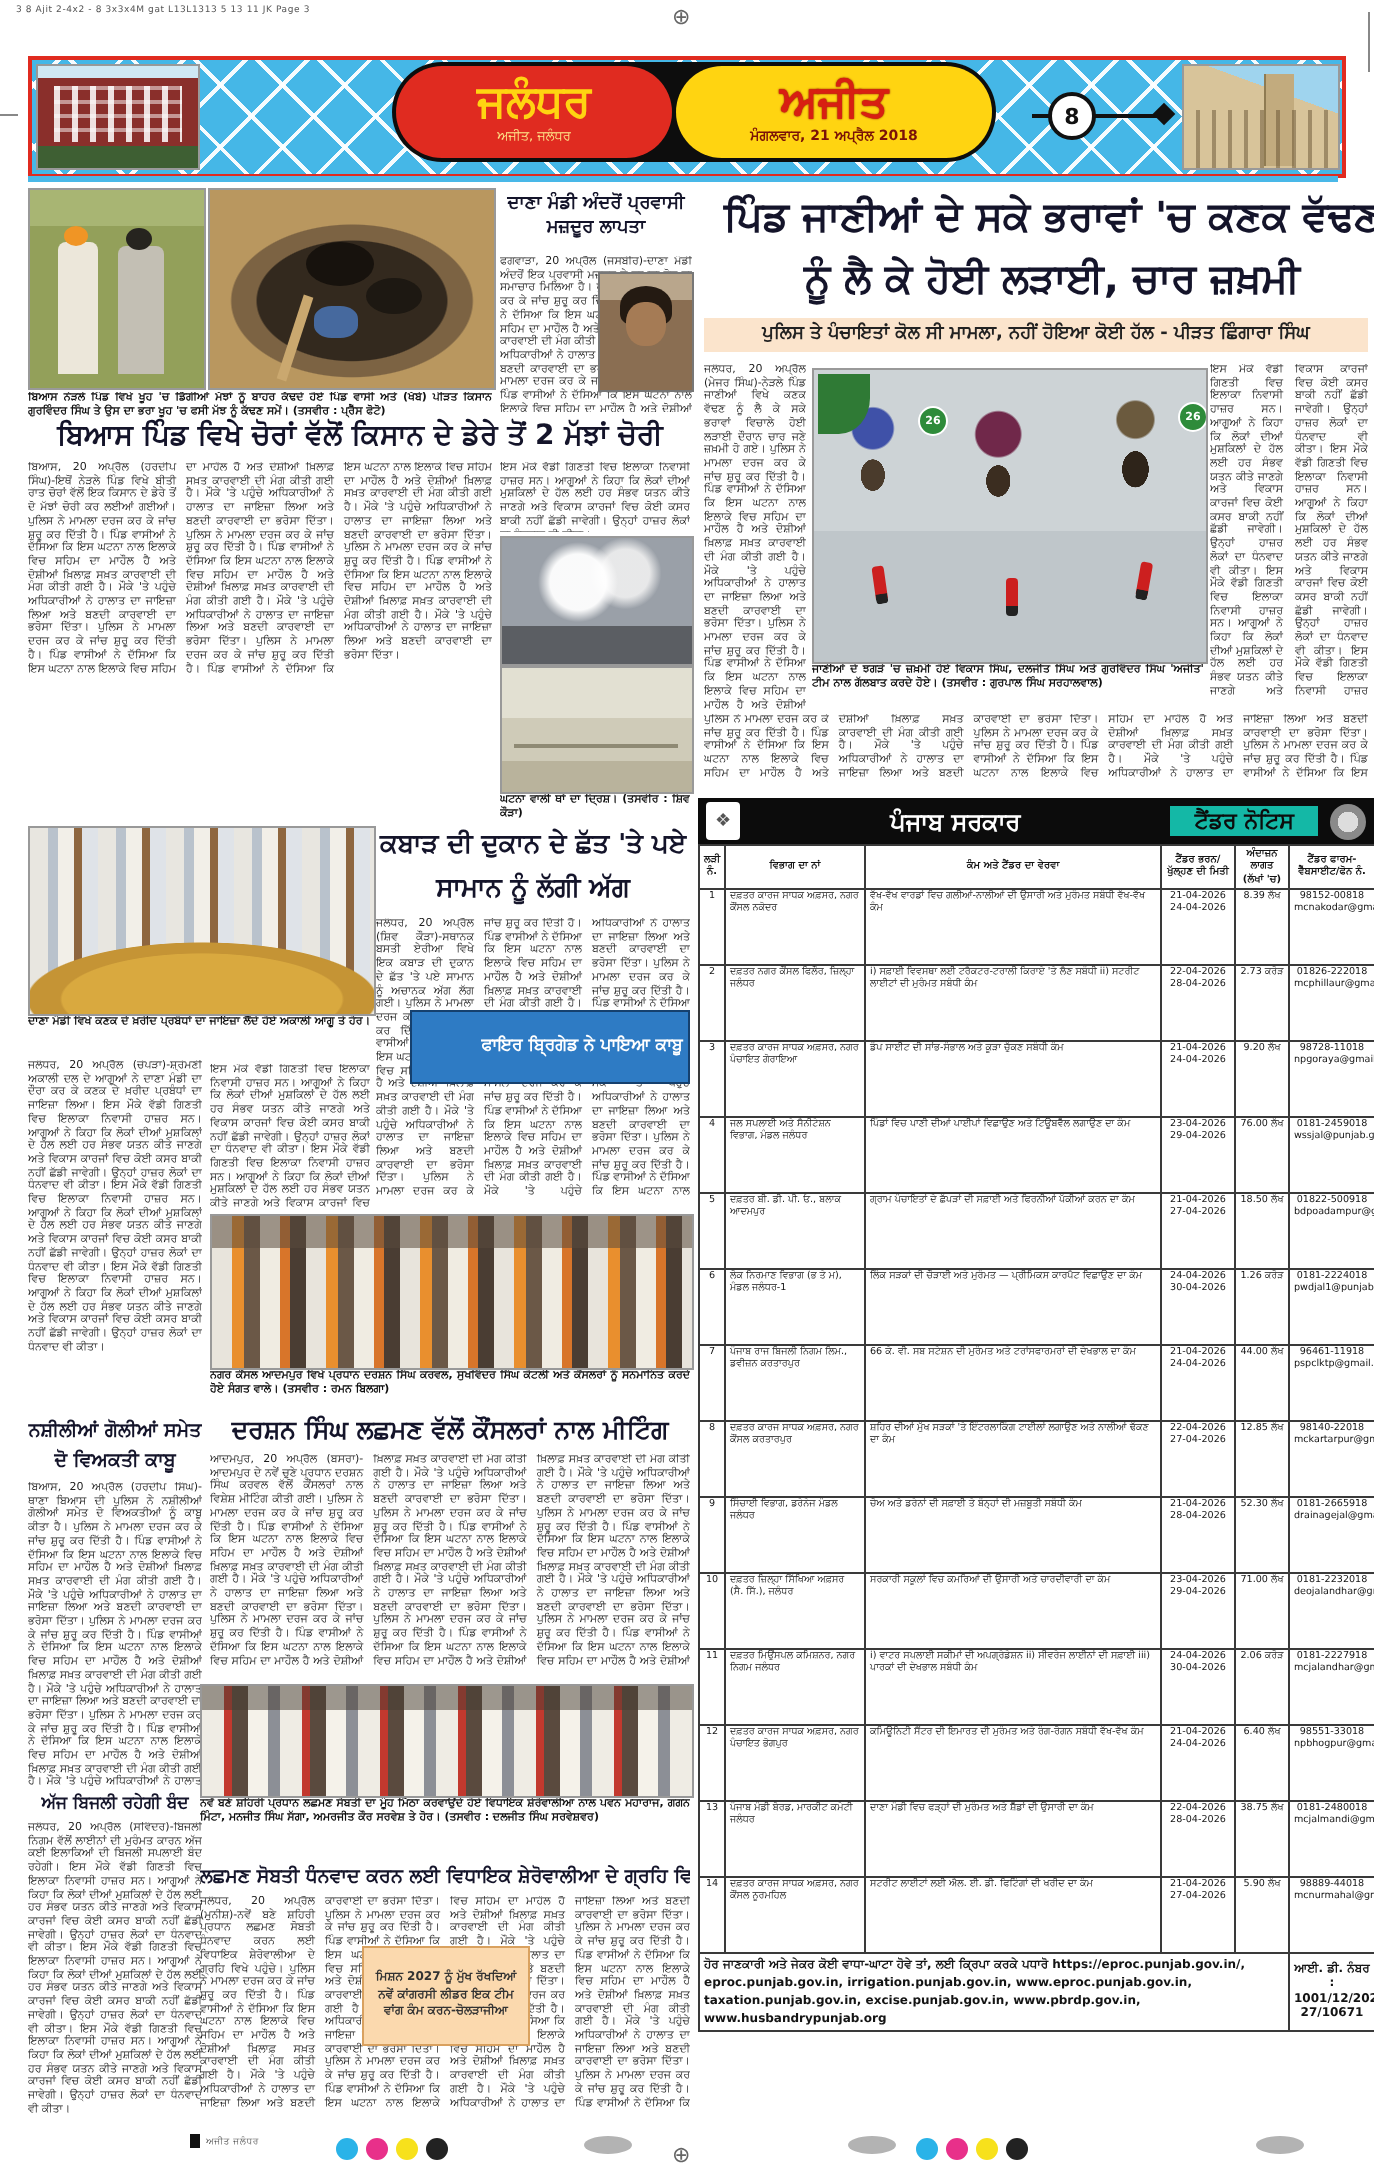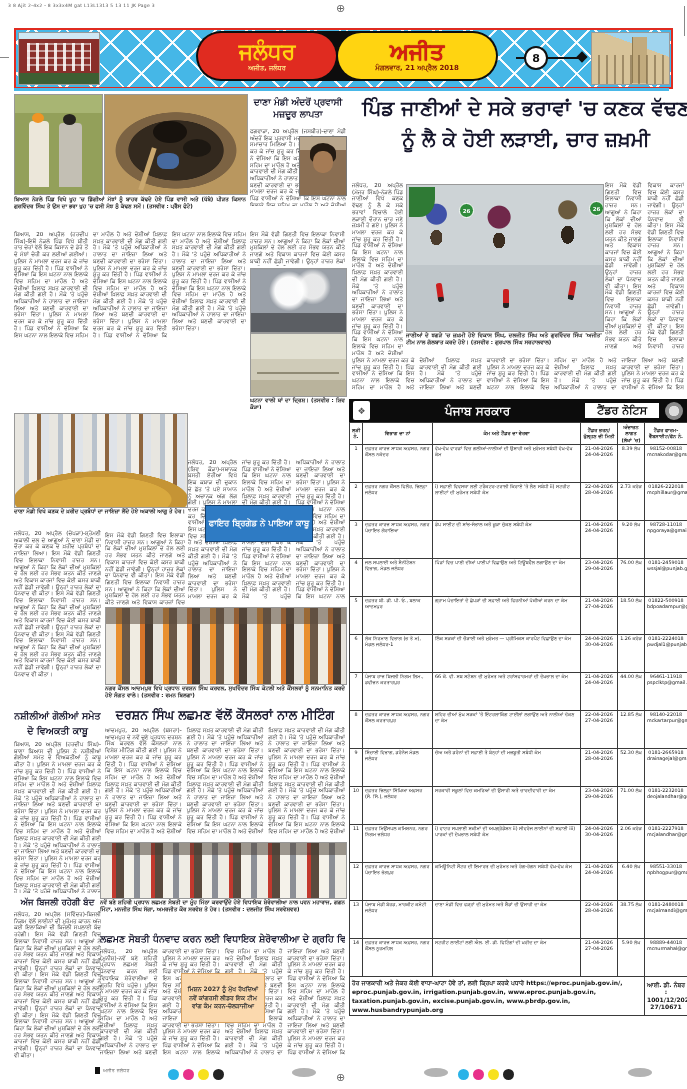--- a/index.html
+++ b/index.html
@@ -17,42 +17,42 @@
   
   .mast{border:2px solid #e02b20;background-color:#45b7e7;
     background-image:repeating-linear-gradient(45deg,transparent 0 9px,rgba(255,255,255,.95) 9px 11px,transparent 11px 22px),
     repeating-linear-gradient(-45deg,transparent 0 9px,rgba(255,255,255,.95) 9px 11px,transparent 11px 22px);}
   .mast-pill{background:#0d0d0d;border-radius:28px;display:flex;align-items:center;padding:2px;}
   .pill-red{background:#e02b20;border-radius:24px;width:138px;height:46px;display:flex;flex-direction:column;
             align-items:center;justify-content:center;}
   .pill-yellow{background:#ffd411;border-radius:24px;width:158px;height:46px;display:flex;flex-direction:column;
             align-items:center;justify-content:center;margin-left:2px;}
   .edition{color:#ffd411;font-size:22px;font-weight:800;line-height:24px;}
-  .subtl{color:#ffe98a;font-size:6.5px;font-weight:700;}
+  .subtl{color:#ffe98a;font-size:6.5px;font-weight:400;}
   .title{color:#d81f12;font-size:22px;font-weight:800;line-height:24px;text-shadow:0 0 1px #7a0000;}
   .dateln{color:#7a1208;font-size:7px;font-weight:700;}
   .pgcircle{width:20px;height:20px;border-radius:50%;background:#fff;border:2px solid #111;color:#111;
             font-size:11px;font-weight:700;display:flex;align-items:center;justify-content:center;}
   
   .tband{background:#0c0c0c;display:flex;align-items:center;gap:6px;padding:0 4px;}
   .tgov{color:#fff;font-size:12px;font-weight:700;flex:1;text-align:center;}
-  .tnotice{background:#ffffff;color:#0c0c0c;font-size:11px;font-weight:700;padding:1px 12px;}
+  .tnotice{background:#14b8a6;color:#0c0c0c;font-size:11px;font-weight:700;padding:1px 12px;}
   table.tender{border-collapse:collapse;width:338px;table-layout:fixed;}
   table.tender td,table.tender th{border:0.6px solid #3a3a3a;padding:1px 2px;vertical-align:top;
       font-size:4.8px;line-height:1.25;color:#141414;overflow:hidden;text-align:left;font-weight:400;}
   table.tender th{font-size:5px;font-weight:700;text-align:center;vertical-align:middle;}
   table.tender td.c{text-align:center;}
   table.tender tbody td{height:35px;}
   .badge26{width:13px;height:13px;border-radius:50%;background:#2e8b3a;border:1px solid #fff;color:#fff;
            font-size:5.5px;font-weight:700;display:flex;align-items:center;justify-content:center;}
   .mic{width:6px;height:14px;background:#cc1f1f;border-radius:2px;border-bottom:5px solid #222;}
   .dot{width:11px;height:11px;border-radius:50%;display:inline-block;margin-right:4px;}
   .oval{width:24px;height:9px;border-radius:50%;background:#b3b3b3;display:inline-block;}
   .bluebox{background:#2e7bc4;border:1px solid #15406e;color:#fff;font-weight:700;font-size:8.5px;
-           display:flex;align-items:center;justify-content:center;text-align:center;line-height:1.3;}
+           display:flex;align-items:center;justify-content:center;text-align:center;line-height:1.3;padding-left:32px;}
   .peachbox{background:#fbd9ae;border:1px solid #d9a15f;color:#333;font-weight:700;font-size:6px;
            display:flex;align-items:center;justify-content:center;text-align:center;line-height:1.4;padding:2px;}
   .regmark{color:#666;font-size:11px;line-height:11px;}
   .tinyprint{font-size:4.5px;color:#555;letter-spacing:.3px;}
 </style>
 </head>
 <body>
 
 <div class="page">
 
@@ -111,20 +111,21 @@
   <div class="abs bt" style="left:250px;top:128px;width:96px;height:78px;">
     <span>ਫਗਵਾੜਾ, 20 ਅਪ੍ਰੈਲ (ਜਸਬੀਰ)-ਦਾਣਾ ਮੰਡੀ ਅੰਦਰੋਂ ਇਕ ਪ੍ਰਵਾਸੀ ਮਜ਼ਦੂਰ ਦੇ ਲਾਪਤਾ ਹੋਣ ਦਾ ਸਮਾਚਾਰ ਮਿਲਿਆ ਹੈ। </span><span>ਪੁਲਿਸ ਨੇ ਮਾਮਲਾ ਦਰਜ ਕਰ ਕੇ ਜਾਂਚ ਸ਼ੁਰੂ ਕਰ ਦਿੱਤੀ ਹੈ। ਪਿੰਡ ਵਾਸੀਆਂ ਨੇ ਦੱਸਿਆ ਕਿ ਇਸ ਘਟਨਾ ਨਾਲ ਇਲਾਕੇ ਵਿਚ ਸਹਿਮ ਦਾ ਮਾਹੌਲ ਹੈ ਅਤੇ ਦੋਸ਼ੀਆਂ ਖ਼ਿਲਾਫ਼ ਸਖ਼ਤ ਕਾਰਵਾਈ ਦੀ ਮੰਗ ਕੀਤੀ ਗਈ ਹੈ। ਮੌਕੇ 'ਤੇ ਪਹੁੰਚੇ ਅਧਿਕਾਰੀਆਂ ਨੇ ਹਾਲਾਤ ਦਾ ਜਾਇਜ਼ਾ ਲਿਆ ਅਤੇ ਬਣਦੀ ਕਾਰਵਾਈ ਦਾ ਭਰੋਸਾ ਦਿੱਤਾ। ਪੁਲਿਸ ਨੇ ਮਾਮਲਾ ਦਰਜ ਕਰ ਕੇ ਜਾਂਚ ਸ਼ੁਰੂ ਕਰ ਦਿੱਤੀ ਹੈ। ਪਿੰਡ ਵਾਸੀਆਂ ਨੇ ਦੱਸਿਆ ਕਿ ਇਸ ਘਟਨਾ ਨਾਲ ਇਲਾਕੇ ਵਿਚ ਸਹਿਮ ਦਾ ਮਾਹੌਲ ਹੈ ਅਤੇ ਦੋਸ਼ੀਆਂ ਖ਼ਿਲਾਫ਼ ਸਖ਼ਤ ਕਾਰਵਾਈ ਦੀ ਮੰਗ ਕੀਤੀ ਗਈ ਹੈ। ਮੌਕੇ 'ਤੇ ਪਹੁੰਚੇ ਅਧਿਕਾਰੀਆਂ ਨੇ ਹਾਲਾਤ ਦਾ ਜਾਇਜ਼ਾ ਲਿਆ ਅਤੇ ਬਣਦੀ ਕਾਰਵਾਈ ਦਾ ਭਰੋਸਾ ਦਿੱਤਾ। </span>
   </div>
   <div class="abs ph" style="left:299px;top:136px;width:46px;height:58px;background:
       linear-gradient(180deg,#b9a68c 0 22%,#8a6e52 22% 100%);border:1px solid #777;">
     <div class="abs" style="left:10px;top:6px;width:26px;height:20px;background:#241a12;border-radius:50% 50% 30% 30%;"></div>
     <div class="abs" style="left:13px;top:14px;width:20px;height:22px;background:#a57b55;border-radius:45%;"></div>
   </div>
   <div class="abs cap" style="left:14px;top:196px;width:232px;height:13px;">ਬਿਆਸ ਨੇੜਲੇ ਪਿੰਡ ਵਿਖੇ ਖੂਹ 'ਚ ਡਿੱਗੀਆਂ ਮੱਝਾਂ ਨੂੰ ਬਾਹਰ ਕੱਢਦੇ ਹੋਏ ਪਿੰਡ ਵਾਸੀ ਅਤੇ (ਖੱਬੇ) ਪੀੜਤ ਕਿਸਾਨ ਗੁਰਵਿੰਦਰ ਸਿੰਘ ਤੇ ਉਸ ਦਾ ਭਰਾ ਖੂਹ 'ਚ ਫਸੀ ਮੱਝ ਨੂੰ ਕੱਢਣ ਸਮੇਂ।   (ਤਸਵੀਰ : ਪ੍ਰੈੱਸ ਫੋਟੋ)</div>
 
+  <div class="abs hl" style="left:14px;top:209px;width:332px;height:19px;font-size:14px;line-height:19px;white-space:nowrap;">ਬਿਆਸ ਪਿੰਡ ਵਿਖੇ ਚੋਰਾਂ ਵੱਲੋਂ ਕਿਸਾਨ ਦੇ ਡੇਰੇ ਤੋਂ 2 ਮੱਝਾਂ ਚੋਰੀ</div>
   <div class="abs bt cols3" style="left:14px;top:231px;width:232px;height:136px;">
     <span>ਬਿਆਸ, 20 ਅਪ੍ਰੈਲ (ਹਰਦੀਪ ਸਿੰਘ)-ਇਥੋਂ ਨੇੜਲੇ ਪਿੰਡ ਵਿਖੇ ਬੀਤੀ ਰਾਤ ਚੋਰਾਂ ਵੱਲੋਂ ਇਕ ਕਿਸਾਨ ਦੇ ਡੇਰੇ ਤੋਂ ਦੋ ਮੱਝਾਂ ਚੋਰੀ ਕਰ ਲਈਆਂ ਗਈਆਂ। </span><span>ਪੁਲਿਸ ਨੇ ਮਾਮਲਾ ਦਰਜ ਕਰ ਕੇ ਜਾਂਚ ਸ਼ੁਰੂ ਕਰ ਦਿੱਤੀ ਹੈ। ਪਿੰਡ ਵਾਸੀਆਂ ਨੇ ਦੱਸਿਆ ਕਿ ਇਸ ਘਟਨਾ ਨਾਲ ਇਲਾਕੇ ਵਿਚ ਸਹਿਮ ਦਾ ਮਾਹੌਲ ਹੈ ਅਤੇ ਦੋਸ਼ੀਆਂ ਖ਼ਿਲਾਫ਼ ਸਖ਼ਤ ਕਾਰਵਾਈ ਦੀ ਮੰਗ ਕੀਤੀ ਗਈ ਹੈ। ਮੌਕੇ 'ਤੇ ਪਹੁੰਚੇ ਅਧਿਕਾਰੀਆਂ ਨੇ ਹਾਲਾਤ ਦਾ ਜਾਇਜ਼ਾ ਲਿਆ ਅਤੇ ਬਣਦੀ ਕਾਰਵਾਈ ਦਾ ਭਰੋਸਾ ਦਿੱਤਾ। ਪੁਲਿਸ ਨੇ ਮਾਮਲਾ ਦਰਜ ਕਰ ਕੇ ਜਾਂਚ ਸ਼ੁਰੂ ਕਰ ਦਿੱਤੀ ਹੈ। ਪਿੰਡ ਵਾਸੀਆਂ ਨੇ ਦੱਸਿਆ ਕਿ ਇਸ ਘਟਨਾ ਨਾਲ ਇਲਾਕੇ ਵਿਚ ਸਹਿਮ ਦਾ ਮਾਹੌਲ ਹੈ ਅਤੇ ਦੋਸ਼ੀਆਂ ਖ਼ਿਲਾਫ਼ ਸਖ਼ਤ ਕਾਰਵਾਈ ਦੀ ਮੰਗ ਕੀਤੀ ਗਈ ਹੈ। ਮੌਕੇ 'ਤੇ ਪਹੁੰਚੇ ਅਧਿਕਾਰੀਆਂ ਨੇ ਹਾਲਾਤ ਦਾ ਜਾਇਜ਼ਾ ਲਿਆ ਅਤੇ ਬਣਦੀ ਕਾਰਵਾਈ ਦਾ ਭਰੋਸਾ ਦਿੱਤਾ। ਪੁਲਿਸ ਨੇ ਮਾਮਲਾ ਦਰਜ ਕਰ ਕੇ ਜਾਂਚ ਸ਼ੁਰੂ ਕਰ ਦਿੱਤੀ ਹੈ। ਪਿੰਡ ਵਾਸੀਆਂ ਨੇ ਦੱਸਿਆ ਕਿ ਇਸ ਘਟਨਾ ਨਾਲ ਇਲਾਕੇ ਵਿਚ ਸਹਿਮ ਦਾ ਮਾਹੌਲ ਹੈ ਅਤੇ ਦੋਸ਼ੀਆਂ ਖ਼ਿਲਾਫ਼ ਸਖ਼ਤ ਕਾਰਵਾਈ ਦੀ ਮੰਗ ਕੀਤੀ ਗਈ ਹੈ। ਮੌਕੇ 'ਤੇ ਪਹੁੰਚੇ ਅਧਿਕਾਰੀਆਂ ਨੇ ਹਾਲਾਤ ਦਾ ਜਾਇਜ਼ਾ ਲਿਆ ਅਤੇ ਬਣਦੀ ਕਾਰਵਾਈ ਦਾ ਭਰੋਸਾ ਦਿੱਤਾ। ਪੁਲਿਸ ਨੇ ਮਾਮਲਾ ਦਰਜ ਕਰ ਕੇ ਜਾਂਚ ਸ਼ੁਰੂ ਕਰ ਦਿੱਤੀ ਹੈ। ਪਿੰਡ ਵਾਸੀਆਂ ਨੇ ਦੱਸਿਆ ਕਿ ਇਸ ਘਟਨਾ ਨਾਲ ਇਲਾਕੇ ਵਿਚ ਸਹਿਮ ਦਾ ਮਾਹੌਲ ਹੈ ਅਤੇ ਦੋਸ਼ੀਆਂ ਖ਼ਿਲਾਫ਼ ਸਖ਼ਤ ਕਾਰਵਾਈ ਦੀ ਮੰਗ ਕੀਤੀ ਗਈ ਹੈ। ਮੌਕੇ 'ਤੇ ਪਹੁੰਚੇ ਅਧਿਕਾਰੀਆਂ ਨੇ ਹਾਲਾਤ ਦਾ ਜਾਇਜ਼ਾ ਲਿਆ ਅਤੇ ਬਣਦੀ ਕਾਰਵਾਈ ਦਾ ਭਰੋਸਾ ਦਿੱਤਾ। ਪੁਲਿਸ ਨੇ ਮਾਮਲਾ ਦਰਜ ਕਰ ਕੇ ਜਾਂਚ ਸ਼ੁਰੂ ਕਰ ਦਿੱਤੀ ਹੈ। ਪਿੰਡ ਵਾਸੀਆਂ ਨੇ ਦੱਸਿਆ ਕਿ ਇਸ ਘਟਨਾ ਨਾਲ ਇਲਾਕੇ ਵਿਚ ਸਹਿਮ ਦਾ ਮਾਹੌਲ ਹੈ ਅਤੇ ਦੋਸ਼ੀਆਂ ਖ਼ਿਲਾਫ਼ ਸਖ਼ਤ ਕਾਰਵਾਈ ਦੀ ਮੰਗ ਕੀਤੀ ਗਈ ਹੈ। ਮੌਕੇ 'ਤੇ ਪਹੁੰਚੇ ਅਧਿਕਾਰੀਆਂ ਨੇ ਹਾਲਾਤ ਦਾ ਜਾਇਜ਼ਾ ਲਿਆ ਅਤੇ ਬਣਦੀ ਕਾਰਵਾਈ ਦਾ ਭਰੋਸਾ ਦਿੱਤਾ। </span>
   </div>
   <div class="abs bt" style="left:250px;top:231px;width:95px;height:35px;">
     <span>ਇਸ ਮੌਕੇ ਵੱਡੀ ਗਿਣਤੀ ਵਿਚ ਇਲਾਕਾ ਨਿਵਾਸੀ ਹਾਜ਼ਰ ਸਨ। ਆਗੂਆਂ ਨੇ ਕਿਹਾ ਕਿ ਲੋਕਾਂ ਦੀਆਂ ਮੁਸ਼ਕਿਲਾਂ ਦੇ ਹੱਲ ਲਈ ਹਰ ਸੰਭਵ ਯਤਨ ਕੀਤੇ ਜਾਣਗੇ ਅਤੇ ਵਿਕਾਸ ਕਾਰਜਾਂ ਵਿਚ ਕੋਈ ਕਸਰ ਬਾਕੀ ਨਹੀਂ ਛੱਡੀ ਜਾਵੇਗੀ। ਉਨ੍ਹਾਂ ਹਾਜ਼ਰ ਲੋਕਾਂ ਦਾ ਧੰਨਵਾਦ ਵੀ ਕੀਤਾ। </span>
   </div>
   <div class="abs ph" style="left:250px;top:268px;width:95px;height:63px;background:
       radial-gradient(circle at 40% 35%,rgba(255,255,255,.95) 0 14px,transparent 20px),
       radial-gradient(circle at 65% 28%,rgba(240,240,240,.9) 0 12px,transparent 18px),
       linear-gradient(180deg,#9aa0a8 0 70%,#5b5e63 70% 100%);"></div>
@@ -133,20 +134,21 @@
     <div class="abs" style="left:6px;top:38px;width:82px;height:2px;background:#8f8a74;"></div>
   </div>
   <div class="abs cap" style="left:250px;top:397px;width:95px;height:12px;">ਘਟਨਾ ਵਾਲੀ ਥਾਂ ਦਾ ਦ੍ਰਿਸ਼।  (ਤਸਵੀਰ : ਸ਼ਿਵ ਕੌੜਾ)</div>
 
   <div class="abs ph" style="left:14px;top:413px;width:172px;height:93px;background:
       radial-gradient(ellipse 70% 42% at 50% 92%,#d9a93f 0 58%,#c59435 59% 72%,transparent 73%),
       repeating-linear-gradient(90deg,#e8e6e0 0 9px,#b9c2cc 9px 14px,#f2efe8 14px 22px,#8e663f 22px 26px,#dfe3e8 26px 34px),
       linear-gradient(180deg,#cdd4da 0 100%);"></div>
   <div class="abs cap" style="left:14px;top:508px;width:172px;height:19px;">ਦਾਣਾ ਮੰਡੀ ਵਿਖੇ ਕਣਕ ਦੇ ਖ਼ਰੀਦ ਪ੍ਰਬੰਧਾਂ ਦਾ ਜਾਇਜ਼ਾ ਲੈਂਦੇ ਹੋਏ ਅਕਾਲੀ ਆਗੂ ਤੇ ਹੋਰ।</div>
 
+  <div class="abs hl" style="left:188px;top:412px;width:157px;height:44px;font-size:13px;line-height:22px;">ਕਬਾੜ ਦੀ ਦੁਕਾਨ ਦੇ ਛੱਤ 'ਤੇ ਪਏ ਸਾਮਾਨ ਨੂੰ ਲੱਗੀ ਅੱਗ</div>
   <div class="abs bt cols3" style="left:188px;top:459px;width:157px;height:146px;">
     <span>ਜਲੰਧਰ, 20 ਅਪ੍ਰੈਲ (ਸ਼ਿਵ ਕੌੜਾ)-ਸਥਾਨਕ ਬਸਤੀ ਏਰੀਆ ਵਿਖੇ ਇਕ ਕਬਾੜ ਦੀ ਦੁਕਾਨ ਦੇ ਛੱਤ 'ਤੇ ਪਏ ਸਾਮਾਨ ਨੂੰ ਅਚਾਨਕ ਅੱਗ ਲੱਗ ਗਈ। </span><span>ਪੁਲਿਸ ਨੇ ਮਾਮਲਾ ਦਰਜ ਕਰ ਕੇ ਜਾਂਚ ਸ਼ੁਰੂ ਕਰ ਦਿੱਤੀ ਹੈ। ਪਿੰਡ ਵਾਸੀਆਂ ਨੇ ਦੱਸਿਆ ਕਿ ਇਸ ਘਟਨਾ ਨਾਲ ਇਲਾਕੇ ਵਿਚ ਸਹਿਮ ਦਾ ਮਾਹੌਲ ਹੈ ਅਤੇ ਦੋਸ਼ੀਆਂ ਖ਼ਿਲਾਫ਼ ਸਖ਼ਤ ਕਾਰਵਾਈ ਦੀ ਮੰਗ ਕੀਤੀ ਗਈ ਹੈ। ਮੌਕੇ 'ਤੇ ਪਹੁੰਚੇ ਅਧਿਕਾਰੀਆਂ ਨੇ ਹਾਲਾਤ ਦਾ ਜਾਇਜ਼ਾ ਲਿਆ ਅਤੇ ਬਣਦੀ ਕਾਰਵਾਈ ਦਾ ਭਰੋਸਾ ਦਿੱਤਾ। ਪੁਲਿਸ ਨੇ ਮਾਮਲਾ ਦਰਜ ਕਰ ਕੇ ਜਾਂਚ ਸ਼ੁਰੂ ਕਰ ਦਿੱਤੀ ਹੈ। ਪਿੰਡ ਵਾਸੀਆਂ ਨੇ ਦੱਸਿਆ ਕਿ ਇਸ ਘਟਨਾ ਨਾਲ ਇਲਾਕੇ ਵਿਚ ਸਹਿਮ ਦਾ ਮਾਹੌਲ ਹੈ ਅਤੇ ਦੋਸ਼ੀਆਂ ਖ਼ਿਲਾਫ਼ ਸਖ਼ਤ ਕਾਰਵਾਈ ਦੀ ਮੰਗ ਕੀਤੀ ਗਈ ਹੈ। ਮੌਕੇ 'ਤੇ ਪਹੁੰਚੇ ਅਧਿਕਾਰੀਆਂ ਨੇ ਹਾਲਾਤ ਦਾ ਜਾਇਜ਼ਾ ਲਿਆ ਅਤੇ ਬਣਦੀ ਕਾਰਵਾਈ ਦਾ ਭਰੋਸਾ ਦਿੱਤਾ। ਪੁਲਿਸ ਨੇ ਮਾਮਲਾ ਦਰਜ ਕਰ ਕੇ ਜਾਂਚ ਸ਼ੁਰੂ ਕਰ ਦਿੱਤੀ ਹੈ। ਪਿੰਡ ਵਾਸੀਆਂ ਨੇ ਦੱਸਿਆ ਕਿ ਇਸ ਘਟਨਾ ਨਾਲ ਇਲਾਕੇ ਵਿਚ ਸਹਿਮ ਦਾ ਮਾਹੌਲ ਹੈ ਅਤੇ ਦੋਸ਼ੀਆਂ ਖ਼ਿਲਾਫ਼ ਸਖ਼ਤ ਕਾਰਵਾਈ ਦੀ ਮੰਗ ਕੀਤੀ ਗਈ ਹੈ। ਮੌਕੇ 'ਤੇ ਪਹੁੰਚੇ ਅਧਿਕਾਰੀਆਂ ਨੇ ਹਾਲਾਤ ਦਾ ਜਾਇਜ਼ਾ ਲਿਆ ਅਤੇ ਬਣਦੀ ਕਾਰਵਾਈ ਦਾ ਭਰੋਸਾ ਦਿੱਤਾ। ਪੁਲਿਸ ਨੇ ਮਾਮਲਾ ਦਰਜ ਕਰ ਕੇ ਜਾਂਚ ਸ਼ੁਰੂ ਕਰ ਦਿੱਤੀ ਹੈ। ਪਿੰਡ ਵਾਸੀਆਂ ਨੇ ਦੱਸਿਆ ਕਿ ਇਸ ਘਟਨਾ ਨਾਲ ਇਲਾਕੇ ਵਿਚ ਸਹਿਮ ਦਾ ਮਾਹੌਲ ਹੈ ਅਤੇ ਦੋਸ਼ੀਆਂ ਖ਼ਿਲਾਫ਼ ਸਖ਼ਤ ਕਾਰਵਾਈ ਦੀ ਮੰਗ ਕੀਤੀ ਗਈ ਹੈ। ਮੌਕੇ 'ਤੇ ਪਹੁੰਚੇ ਅਧਿਕਾਰੀਆਂ ਨੇ ਹਾਲਾਤ ਦਾ ਜਾਇਜ਼ਾ ਲਿਆ ਅਤੇ ਬਣਦੀ ਕਾਰਵਾਈ ਦਾ ਭਰੋਸਾ ਦਿੱਤਾ। ਪੁਲਿਸ ਨੇ ਮਾਮਲਾ ਦਰਜ ਕਰ ਕੇ ਜਾਂਚ ਸ਼ੁਰੂ ਕਰ ਦਿੱਤੀ ਹੈ। ਪਿੰਡ ਵਾਸੀਆਂ ਨੇ ਦੱਸਿਆ ਕਿ ਇਸ ਘਟਨਾ ਨਾਲ ਇਲਾਕੇ ਵਿਚ ਸਹਿਮ ਦਾ ਮਾਹੌਲ ਹੈ ਅਤੇ ਦੋਸ਼ੀਆਂ ਖ਼ਿਲਾਫ਼ ਸਖ਼ਤ ਕਾਰਵਾਈ ਦੀ ਮੰਗ ਕੀਤੀ ਗਈ ਹੈ। ਮੌਕੇ 'ਤੇ ਪਹੁੰਚੇ ਅਧਿਕਾਰੀਆਂ ਨੇ ਹਾਲਾਤ ਦਾ ਜਾਇਜ਼ਾ ਲਿਆ ਅਤੇ ਬਣਦੀ ਕਾਰਵਾਈ ਦਾ ਭਰੋਸਾ ਦਿੱਤਾ। </span>
   </div>
   <div class="abs bluebox" style="left:205px;top:505px;width:106px;height:35px;">ਫਾਇਰ ਬ੍ਰਿਗੇਡ ਨੇ ਪਾਇਆ ਕਾਬੂ</div>
 
   <div class="abs bt" style="left:14px;top:530px;width:87px;height:176px;">
     <span>ਜਲੰਧਰ, 20 ਅਪ੍ਰੈਲ (ਚੋਪੜਾ)-ਸ਼੍ਰੋਮਣੀ ਅਕਾਲੀ ਦਲ ਦੇ ਆਗੂਆਂ ਨੇ ਦਾਣਾ ਮੰਡੀ ਦਾ ਦੌਰਾ ਕਰ ਕੇ ਕਣਕ ਦੇ ਖ਼ਰੀਦ ਪ੍ਰਬੰਧਾਂ ਦਾ ਜਾਇਜ਼ਾ ਲਿਆ। </span><span>ਇਸ ਮੌਕੇ ਵੱਡੀ ਗਿਣਤੀ ਵਿਚ ਇਲਾਕਾ ਨਿਵਾਸੀ ਹਾਜ਼ਰ ਸਨ। ਆਗੂਆਂ ਨੇ ਕਿਹਾ ਕਿ ਲੋਕਾਂ ਦੀਆਂ ਮੁਸ਼ਕਿਲਾਂ ਦੇ ਹੱਲ ਲਈ ਹਰ ਸੰਭਵ ਯਤਨ ਕੀਤੇ ਜਾਣਗੇ ਅਤੇ ਵਿਕਾਸ ਕਾਰਜਾਂ ਵਿਚ ਕੋਈ ਕਸਰ ਬਾਕੀ ਨਹੀਂ ਛੱਡੀ ਜਾਵੇਗੀ। ਉਨ੍ਹਾਂ ਹਾਜ਼ਰ ਲੋਕਾਂ ਦਾ ਧੰਨਵਾਦ ਵੀ ਕੀਤਾ। ਇਸ ਮੌਕੇ ਵੱਡੀ ਗਿਣਤੀ ਵਿਚ ਇਲਾਕਾ ਨਿਵਾਸੀ ਹਾਜ਼ਰ ਸਨ। ਆਗੂਆਂ ਨੇ ਕਿਹਾ ਕਿ ਲੋਕਾਂ ਦੀਆਂ ਮੁਸ਼ਕਿਲਾਂ ਦੇ ਹੱਲ ਲਈ ਹਰ ਸੰਭਵ ਯਤਨ ਕੀਤੇ ਜਾਣਗੇ ਅਤੇ ਵਿਕਾਸ ਕਾਰਜਾਂ ਵਿਚ ਕੋਈ ਕਸਰ ਬਾਕੀ ਨਹੀਂ ਛੱਡੀ ਜਾਵੇਗੀ। ਉਨ੍ਹਾਂ ਹਾਜ਼ਰ ਲੋਕਾਂ ਦਾ ਧੰਨਵਾਦ ਵੀ ਕੀਤਾ। ਇਸ ਮੌਕੇ ਵੱਡੀ ਗਿਣਤੀ ਵਿਚ ਇਲਾਕਾ ਨਿਵਾਸੀ ਹਾਜ਼ਰ ਸਨ। ਆਗੂਆਂ ਨੇ ਕਿਹਾ ਕਿ ਲੋਕਾਂ ਦੀਆਂ ਮੁਸ਼ਕਿਲਾਂ ਦੇ ਹੱਲ ਲਈ ਹਰ ਸੰਭਵ ਯਤਨ ਕੀਤੇ ਜਾਣਗੇ ਅਤੇ ਵਿਕਾਸ ਕਾਰਜਾਂ ਵਿਚ ਕੋਈ ਕਸਰ ਬਾਕੀ ਨਹੀਂ ਛੱਡੀ ਜਾਵੇਗੀ। ਉਨ੍ਹਾਂ ਹਾਜ਼ਰ ਲੋਕਾਂ ਦਾ ਧੰਨਵਾਦ ਵੀ ਕੀਤਾ। </span>
   </div>
   <div class="abs hl" style="left:14px;top:708px;width:87px;height:30px;font-size:9.5px;line-height:15px;">ਨਸ਼ੀਲੀਆਂ ਗੋਲੀਆਂ ਸਮੇਤ ਦੋ ਵਿਅਕਤੀ ਕਾਬੂ</div>
   <div class="abs bt" style="left:14px;top:741px;width:87px;height:152px;">
@@ -176,20 +178,21 @@
     <div class="abs" style="left:0;top:0;width:245px;height:12px;background:rgba(70,60,50,.5);"></div>
   </div>
   <div class="abs cap" style="left:100px;top:899px;width:245px;height:30px;">ਨਵੇਂ ਬਣੇ ਸ਼ਹਿਰੀ ਪ੍ਰਧਾਨ ਲਛਮਣ ਸੋਬਤੀ ਦਾ ਮੂੰਹ ਮਿੱਠਾ ਕਰਵਾਉਂਦੇ ਹੋਏ ਵਿਧਾਇਕ ਸ਼ੇਰੋਵਾਲੀਆ ਨਾਲ ਪਵਨ ਮਹਾਰਾਜ, ਗਗਨ ਮਿੰਟਾ, ਮਨਜੀਤ ਸਿੰਘ ਸੱਗਾ, ਅਮਰਜੀਤ ਕੌਰ ਸਰਵੇਸ਼ ਤੇ ਹੋਰ।  (ਤਸਵੀਰ : ਦਲਜੀਤ ਸਿੰਘ ਸਰਵੇਸ਼ਵਰ)</div>
   <div class="abs hl" style="left:100px;top:931px;width:245px;height:15px;font-size:9.5px;line-height:15px;white-space:nowrap;">ਲਛਮਣ ਸੋਬਤੀ ਧੰਨਵਾਦ ਕਰਨ ਲਈ ਵਿਧਾਇਕ ਸ਼ੇਰੋਵਾਲੀਆ ਦੇ ਗ੍ਰਹਿ ਵਿਖੇ ਪਹੁੰਚੇ</div>
   <div class="abs bt cols4" style="left:100px;top:948px;width:245px;height:110px;">
     <span>ਜਲੰਧਰ, 20 ਅਪ੍ਰੈਲ (ਮੁਨੀਸ਼)-ਨਵੇਂ ਬਣੇ ਸ਼ਹਿਰੀ ਪ੍ਰਧਾਨ ਲਛਮਣ ਸੋਬਤੀ ਧੰਨਵਾਦ ਕਰਨ ਲਈ ਵਿਧਾਇਕ ਸ਼ੇਰੋਵਾਲੀਆ ਦੇ ਗ੍ਰਹਿ ਵਿਖੇ ਪਹੁੰਚੇ। </span><span>ਪੁਲਿਸ ਨੇ ਮਾਮਲਾ ਦਰਜ ਕਰ ਕੇ ਜਾਂਚ ਸ਼ੁਰੂ ਕਰ ਦਿੱਤੀ ਹੈ। ਪਿੰਡ ਵਾਸੀਆਂ ਨੇ ਦੱਸਿਆ ਕਿ ਇਸ ਘਟਨਾ ਨਾਲ ਇਲਾਕੇ ਵਿਚ ਸਹਿਮ ਦਾ ਮਾਹੌਲ ਹੈ ਅਤੇ ਦੋਸ਼ੀਆਂ ਖ਼ਿਲਾਫ਼ ਸਖ਼ਤ ਕਾਰਵਾਈ ਦੀ ਮੰਗ ਕੀਤੀ ਗਈ ਹੈ। ਮੌਕੇ 'ਤੇ ਪਹੁੰਚੇ ਅਧਿਕਾਰੀਆਂ ਨੇ ਹਾਲਾਤ ਦਾ ਜਾਇਜ਼ਾ ਲਿਆ ਅਤੇ ਬਣਦੀ ਕਾਰਵਾਈ ਦਾ ਭਰੋਸਾ ਦਿੱਤਾ। ਪੁਲਿਸ ਨੇ ਮਾਮਲਾ ਦਰਜ ਕਰ ਕੇ ਜਾਂਚ ਸ਼ੁਰੂ ਕਰ ਦਿੱਤੀ ਹੈ। ਪਿੰਡ ਵਾਸੀਆਂ ਨੇ ਦੱਸਿਆ ਕਿ ਇਸ ਘਟਨਾ ਨਾਲ ਇਲਾਕੇ ਵਿਚ ਸਹਿਮ ਦਾ ਮਾਹੌਲ ਹੈ ਅਤੇ ਦੋਸ਼ੀਆਂ ਖ਼ਿਲਾਫ਼ ਸਖ਼ਤ ਕਾਰਵਾਈ ਦੀ ਮੰਗ ਕੀਤੀ ਗਈ ਹੈ। ਮੌਕੇ 'ਤੇ ਪਹੁੰਚੇ ਅਧਿਕਾਰੀਆਂ ਨੇ ਹਾਲਾਤ ਦਾ ਜਾਇਜ਼ਾ ਲਿਆ ਅਤੇ ਬਣਦੀ ਕਾਰਵਾਈ ਦਾ ਭਰੋਸਾ ਦਿੱਤਾ। ਪੁਲਿਸ ਨੇ ਮਾਮਲਾ ਦਰਜ ਕਰ ਕੇ ਜਾਂਚ ਸ਼ੁਰੂ ਕਰ ਦਿੱਤੀ ਹੈ। ਪਿੰਡ ਵਾਸੀਆਂ ਨੇ ਦੱਸਿਆ ਕਿ ਇਸ ਘਟਨਾ ਨਾਲ ਇਲਾਕੇ ਵਿਚ ਸਹਿਮ ਦਾ ਮਾਹੌਲ ਹੈ ਅਤੇ ਦੋਸ਼ੀਆਂ ਖ਼ਿਲਾਫ਼ ਸਖ਼ਤ ਕਾਰਵਾਈ ਦੀ ਮੰਗ ਕੀਤੀ ਗਈ ਹੈ। ਮੌਕੇ 'ਤੇ ਪਹੁੰਚੇ ਅਧਿਕਾਰੀਆਂ ਨੇ ਹਾਲਾਤ ਦਾ ਜਾਇਜ਼ਾ ਲਿਆ ਅਤੇ ਬਣਦੀ ਕਾਰਵਾਈ ਦਾ ਭਰੋਸਾ ਦਿੱਤਾ। ਪੁਲਿਸ ਨੇ ਮਾਮਲਾ ਦਰਜ ਕਰ ਕੇ ਜਾਂਚ ਸ਼ੁਰੂ ਕਰ ਦਿੱਤੀ ਹੈ। ਪਿੰਡ ਵਾਸੀਆਂ ਨੇ ਦੱਸਿਆ ਕਿ ਇਸ ਘਟਨਾ ਨਾਲ ਇਲਾਕੇ ਵਿਚ ਸਹਿਮ ਦਾ ਮਾਹੌਲ ਹੈ ਅਤੇ ਦੋਸ਼ੀਆਂ ਖ਼ਿਲਾਫ਼ ਸਖ਼ਤ ਕਾਰਵਾਈ ਦੀ ਮੰਗ ਕੀਤੀ ਗਈ ਹੈ। ਮੌਕੇ 'ਤੇ ਪਹੁੰਚੇ ਅਧਿਕਾਰੀਆਂ ਨੇ ਹਾਲਾਤ ਦਾ ਜਾਇਜ਼ਾ ਲਿਆ ਅਤੇ ਬਣਦੀ ਕਾਰਵਾਈ ਦਾ ਭਰੋਸਾ ਦਿੱਤਾ। ਪੁਲਿਸ ਨੇ ਮਾਮਲਾ ਦਰਜ ਕਰ ਕੇ ਜਾਂਚ ਸ਼ੁਰੂ ਕਰ ਦਿੱਤੀ ਹੈ। ਪਿੰਡ ਵਾਸੀਆਂ ਨੇ ਦੱਸਿਆ ਕਿ ਇਸ ਘਟਨਾ ਨਾਲ ਇਲਾਕੇ ਵਿਚ ਸਹਿਮ ਦਾ ਮਾਹੌਲ ਹੈ ਅਤੇ ਦੋਸ਼ੀਆਂ ਖ਼ਿਲਾਫ਼ ਸਖ਼ਤ ਕਾਰਵਾਈ ਦੀ ਮੰਗ ਕੀਤੀ ਗਈ ਹੈ। ਮੌਕੇ 'ਤੇ ਪਹੁੰਚੇ ਅਧਿਕਾਰੀਆਂ ਨੇ ਹਾਲਾਤ ਦਾ ਜਾਇਜ਼ਾ ਲਿਆ ਅਤੇ ਬਣਦੀ ਕਾਰਵਾਈ ਦਾ ਭਰੋਸਾ ਦਿੱਤਾ। ਪੁਲਿਸ ਨੇ ਮਾਮਲਾ ਦਰਜ ਕਰ ਕੇ ਜਾਂਚ ਸ਼ੁਰੂ ਕਰ ਦਿੱਤੀ ਹੈ। ਪਿੰਡ ਵਾਸੀਆਂ ਨੇ ਦੱਸਿਆ ਕਿ ਇਸ ਘਟਨਾ ਨਾਲ ਇਲਾਕੇ ਵਿਚ ਸਹਿਮ ਦਾ ਮਾਹੌਲ ਹੈ ਅਤੇ ਦੋਸ਼ੀਆਂ ਖ਼ਿਲਾਫ਼ ਸਖ਼ਤ ਕਾਰਵਾਈ ਦੀ ਮੰਗ ਕੀਤੀ ਗਈ ਹੈ। ਮੌਕੇ 'ਤੇ ਪਹੁੰਚੇ ਅਧਿਕਾਰੀਆਂ ਨੇ ਹਾਲਾਤ ਦਾ ਜਾਇਜ਼ਾ ਲਿਆ ਅਤੇ ਬਣਦੀ ਕਾਰਵਾਈ ਦਾ ਭਰੋਸਾ ਦਿੱਤਾ। </span>
   </div>
   <div class="abs peachbox" style="left:181px;top:973px;width:78px;height:44px;">ਮਿਸ਼ਨ 2027 ਨੂੰ ਮੁੱਖ ਰੱਖਦਿਆਂ ਨਵੇਂ ਕਾਂਗਰਸੀ ਲੀਡਰ ਇਕ ਟੀਮ ਵਾਂਗ ਕੰਮ ਕਰਨ-ਚੋਲੜਾਜੀਆ</div>
 
   <div class="abs hl" style="left:360px;top:93px;width:332px;height:64px;font-size:20px;line-height:31px;">ਪਿੰਡ ਜਾਣੀਆਂ ਦੇ ਸਕੇ ਭਰਾਵਾਂ 'ਚ ਕਣਕ ਵੱਢਣ ਨੂੰ ਲੈ ਕੇ ਹੋਈ ਲੜਾਈ, ਚਾਰ ਜ਼ਖ਼ਮੀ</div>
+  <div class="abs hl" style="left:352px;top:159px;width:332px;height:17px;font-size:9px;line-height:17px;background:#fbe4cc;color:#222;">ਪੁਲਿਸ ਤੇ ਪੰਚਾਇਤਾਂ ਕੋਲ ਸੀ ਮਾਮਲਾ, ਨਹੀਂ ਹੋਇਆ ਕੋਈ ਹੱਲ - ਪੀੜਤ ਛਿੰਗਾਰਾ ਸਿੰਘ</div>
   <div class="abs bt" style="left:352px;top:182px;width:51px;height:173px;">
     <span>ਜਲੰਧਰ, 20 ਅਪ੍ਰੈਲ (ਮੇਜਰ ਸਿੰਘ)-ਨੇੜਲੇ ਪਿੰਡ ਜਾਣੀਆਂ ਵਿਖੇ ਕਣਕ ਵੱਢਣ ਨੂੰ ਲੈ ਕੇ ਸਕੇ ਭਰਾਵਾਂ ਵਿਚਾਲੇ ਹੋਈ ਲੜਾਈ ਦੌਰਾਨ ਚਾਰ ਜਣੇ ਜ਼ਖ਼ਮੀ ਹੋ ਗਏ। </span><span>ਪੁਲਿਸ ਨੇ ਮਾਮਲਾ ਦਰਜ ਕਰ ਕੇ ਜਾਂਚ ਸ਼ੁਰੂ ਕਰ ਦਿੱਤੀ ਹੈ। ਪਿੰਡ ਵਾਸੀਆਂ ਨੇ ਦੱਸਿਆ ਕਿ ਇਸ ਘਟਨਾ ਨਾਲ ਇਲਾਕੇ ਵਿਚ ਸਹਿਮ ਦਾ ਮਾਹੌਲ ਹੈ ਅਤੇ ਦੋਸ਼ੀਆਂ ਖ਼ਿਲਾਫ਼ ਸਖ਼ਤ ਕਾਰਵਾਈ ਦੀ ਮੰਗ ਕੀਤੀ ਗਈ ਹੈ। ਮੌਕੇ 'ਤੇ ਪਹੁੰਚੇ ਅਧਿਕਾਰੀਆਂ ਨੇ ਹਾਲਾਤ ਦਾ ਜਾਇਜ਼ਾ ਲਿਆ ਅਤੇ ਬਣਦੀ ਕਾਰਵਾਈ ਦਾ ਭਰੋਸਾ ਦਿੱਤਾ। ਪੁਲਿਸ ਨੇ ਮਾਮਲਾ ਦਰਜ ਕਰ ਕੇ ਜਾਂਚ ਸ਼ੁਰੂ ਕਰ ਦਿੱਤੀ ਹੈ। ਪਿੰਡ ਵਾਸੀਆਂ ਨੇ ਦੱਸਿਆ ਕਿ ਇਸ ਘਟਨਾ ਨਾਲ ਇਲਾਕੇ ਵਿਚ ਸਹਿਮ ਦਾ ਮਾਹੌਲ ਹੈ ਅਤੇ ਦੋਸ਼ੀਆਂ ਖ਼ਿਲਾਫ਼ ਸਖ਼ਤ ਕਾਰਵਾਈ ਦੀ ਮੰਗ ਕੀਤੀ ਗਈ ਹੈ। ਮੌਕੇ 'ਤੇ ਪਹੁੰਚੇ ਅਧਿਕਾਰੀਆਂ ਨੇ ਹਾਲਾਤ ਦਾ ਜਾਇਜ਼ਾ ਲਿਆ ਅਤੇ ਬਣਦੀ ਕਾਰਵਾਈ ਦਾ ਭਰੋਸਾ ਦਿੱਤਾ। ਪੁਲਿਸ ਨੇ ਮਾਮਲਾ ਦਰਜ ਕਰ ਕੇ ਜਾਂਚ ਸ਼ੁਰੂ ਕਰ ਦਿੱਤੀ ਹੈ। ਪਿੰਡ ਵਾਸੀਆਂ ਨੇ ਦੱਸਿਆ ਕਿ ਇਸ ਘਟਨਾ ਨਾਲ ਇਲਾਕੇ ਵਿਚ ਸਹਿਮ ਦਾ ਮਾਹੌਲ ਹੈ ਅਤੇ ਦੋਸ਼ੀਆਂ ਖ਼ਿਲਾਫ਼ ਸਖ਼ਤ ਕਾਰਵਾਈ ਦੀ ਮੰਗ ਕੀਤੀ ਗਈ ਹੈ। ਮੌਕੇ 'ਤੇ ਪਹੁੰਚੇ ਅਧਿਕਾਰੀਆਂ ਨੇ ਹਾਲਾਤ ਦਾ ਜਾਇਜ਼ਾ ਲਿਆ ਅਤੇ ਬਣਦੀ ਕਾਰਵਾਈ ਦਾ ਭਰੋਸਾ ਦਿੱਤਾ। </span>
   </div>
   <div class="abs ph" style="left:406px;top:184px;width:196px;height:146px;background:
       radial-gradient(circle at 15% 20%,#3f51a8 0 10px,transparent 11px),
       radial-gradient(circle at 47% 22%,#70284a 0 11px,transparent 12px),
       radial-gradient(circle at 82% 17%,#6b5a3e 0 9px,transparent 10px),
       radial-gradient(ellipse 10px 13px at 15% 36%,#4a3b2c 0 60%,transparent 61%),
       radial-gradient(ellipse 10px 13px at 47% 38%,#3b2d20 0 60%,transparent 61%),
       radial-gradient(ellipse 11px 15px at 82% 34%,#2e241a 0 60%,transparent 61%),

